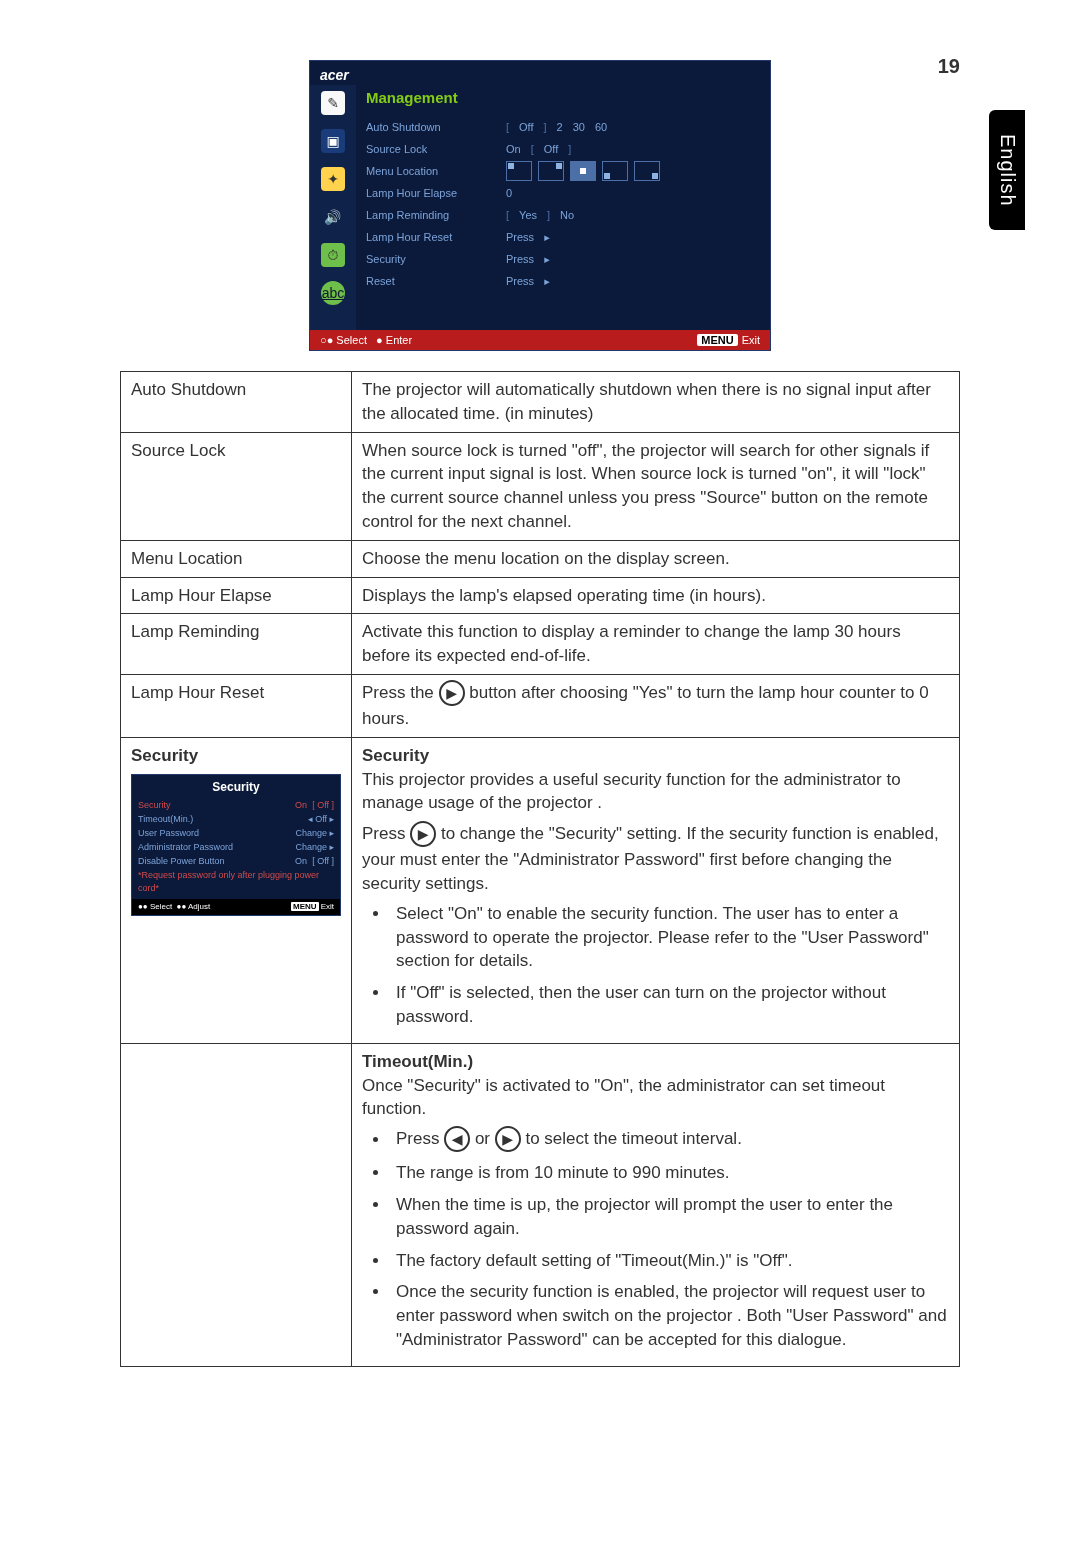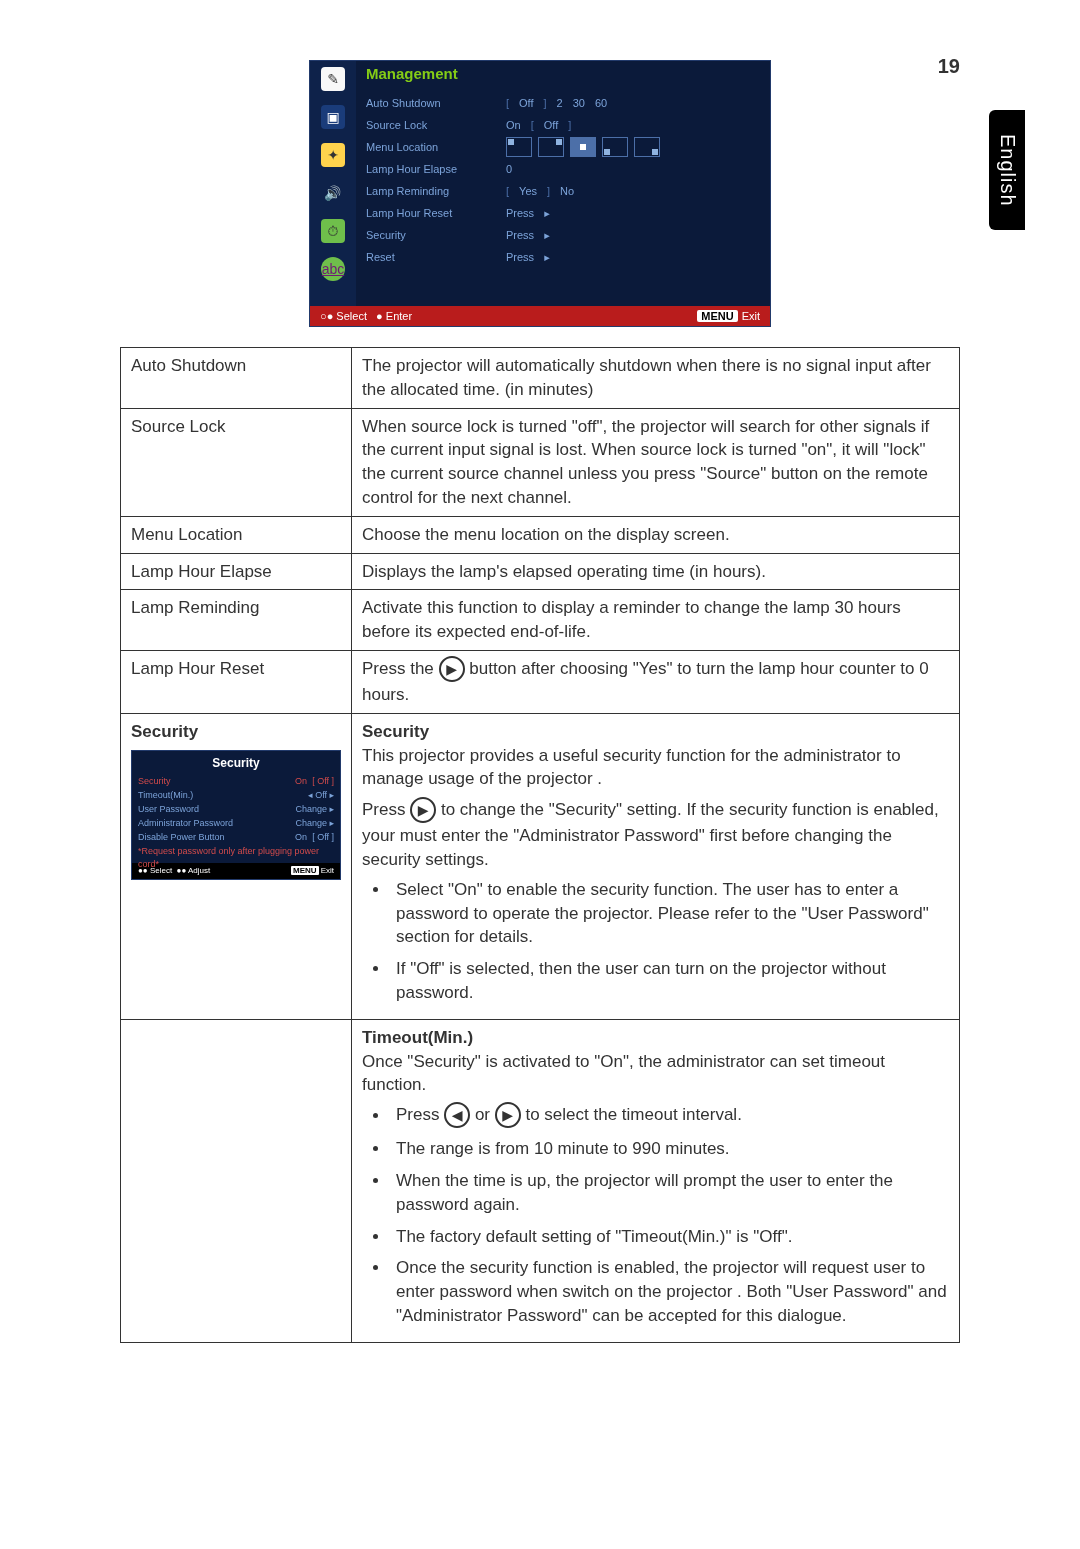--- a/index.html
+++ b/index.html
@@ -77,21 +77,21 @@
     display: flex;
     align-items: center;
     justify-content: center;
     font-size: 14px;
   }
   .osd-icon.white { background: #f8f8f8; color: #333; }
   .osd-icon.blue  { background: #1a3c7a; color: #fff; }
   .osd-icon.yellow{ background: #ffd34d; color: #333; }
   .osd-icon.green { background: #6fbf4b; color: #333; }
   .osd-icon.sound { color: #fff; }
-  .osd-icon.speech{ background: #6fbf4b; color:#701a75; border-radius:50%;text-decoration:underline; }
+  .osd-icon.speech{ background: #6fbf4b; color:#0f172a; border-radius:50%;text-decoration:underline; }
   .osd-main { flex: 1; padding: 4px 10px 10px 10px; }
   .osd-heading { color: #84cc16; font-weight: bold; font-size: 15px; margin-bottom: 10px; }
   .osd-row { display: flex; align-items: center; height: 22px; }
   .osd-label { width: 140px; color: #7ca3d9; }
   .osd-val   { color: #7ca3d9; display: flex; align-items: center; gap: 10px; }
   .bracket { color:#4c6fa8; }
   .osd-menuloc { display:flex; gap:6px; }
   .ml-box { width: 24px; height: 18px; border:1px solid #4c6fa8; position:relative; }
   .ml-dot { position:absolute; width:6px; height:6px; background:#8fb3e0; }
   .osd-footer {
@@ -120,21 +120,21 @@
     margin-top: 6px;
     background:#0b1a3a;
     color:#b9d1f5;
     font-size:9px;
     border:1px solid #223a6b;
     padding:4px 6px 2px 6px;
   }
   .sec-osd .t { color:#fff; font-weight:bold; text-align:center; font-size:12px; margin-bottom:4px;}
   .sec-osd .row { display:flex; justify-content:space-between; height:14px; color:#7ca3d9;}
   .sec-osd .row.red { color:#d24b4b; }
-  .sec-osd .foot { display:flex; justify-content:space-between; background:#000; color:#fff; margin:4px -6px -2px -6px; padding:2px 6px; font-size:8px;gap:24px;}
+  .sec-osd .foot { display:flex; justify-content:space-between; background:#000; color:#fff; margin:16px -6px -2px -6px; padding:2px 6px; font-size:8px;gap:24px;}
   .sec-osd .k { background:#fff; color:#000; padding:0 2px; border-radius:1px; font-weight:bold; margin-right:2px; }
 
   .circ-btn {
     display:inline-flex; width:22px; height:22px; border:2px solid #333;
     border-radius:50%; align-items:center; justify-content:center;
     font-size:14px; line-height:1; vertical-align:middle;
     position:relative; top:-1px;
   }
   ul.bullets { margin: 6px 0 6px 28px; padding:0; }
   ul.bullets li { margin-bottom: 8px; padding-left: 6px; }
@@ -143,20 +143,21 @@
 <body>
 
 <div class="page">
   <div class="page-number">19</div>
   <div class="side-tab">
       <span>English</span>
     </div>
 
 
   <div class="osd">
+    <div class="osd-top">acer</div>
     <div class="osd-body">
       <div class="osd-icons">
         <div class="osd-icon white">✎</div>
         <div class="osd-icon blue">▣</div>
         <div class="osd-icon yellow">✦</div>
         <div class="osd-icon sound">🔊</div>
         <div class="osd-icon green">⏱</div>
         <div class="osd-icon speech">abc</div>
       </div>
       <div class="osd-main">

